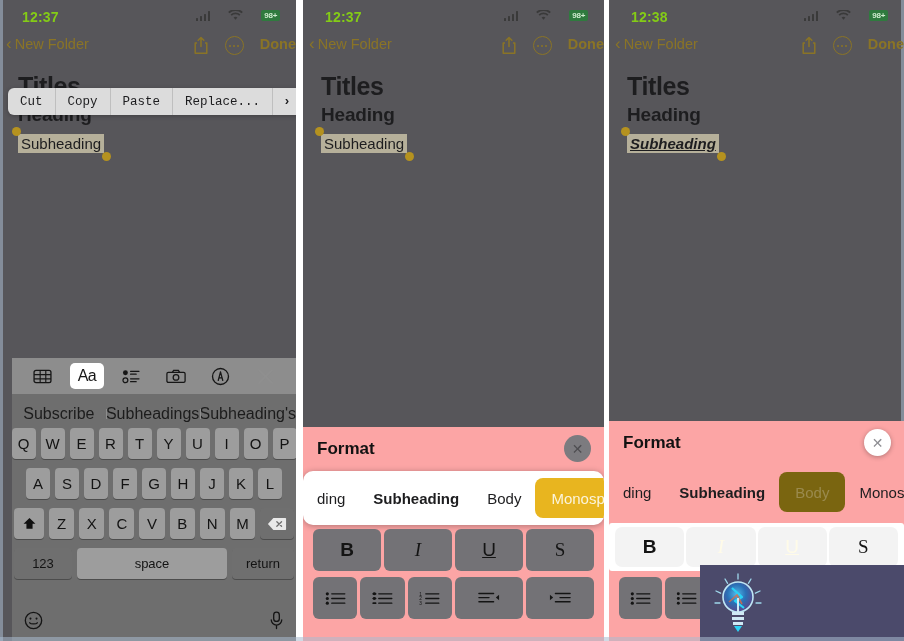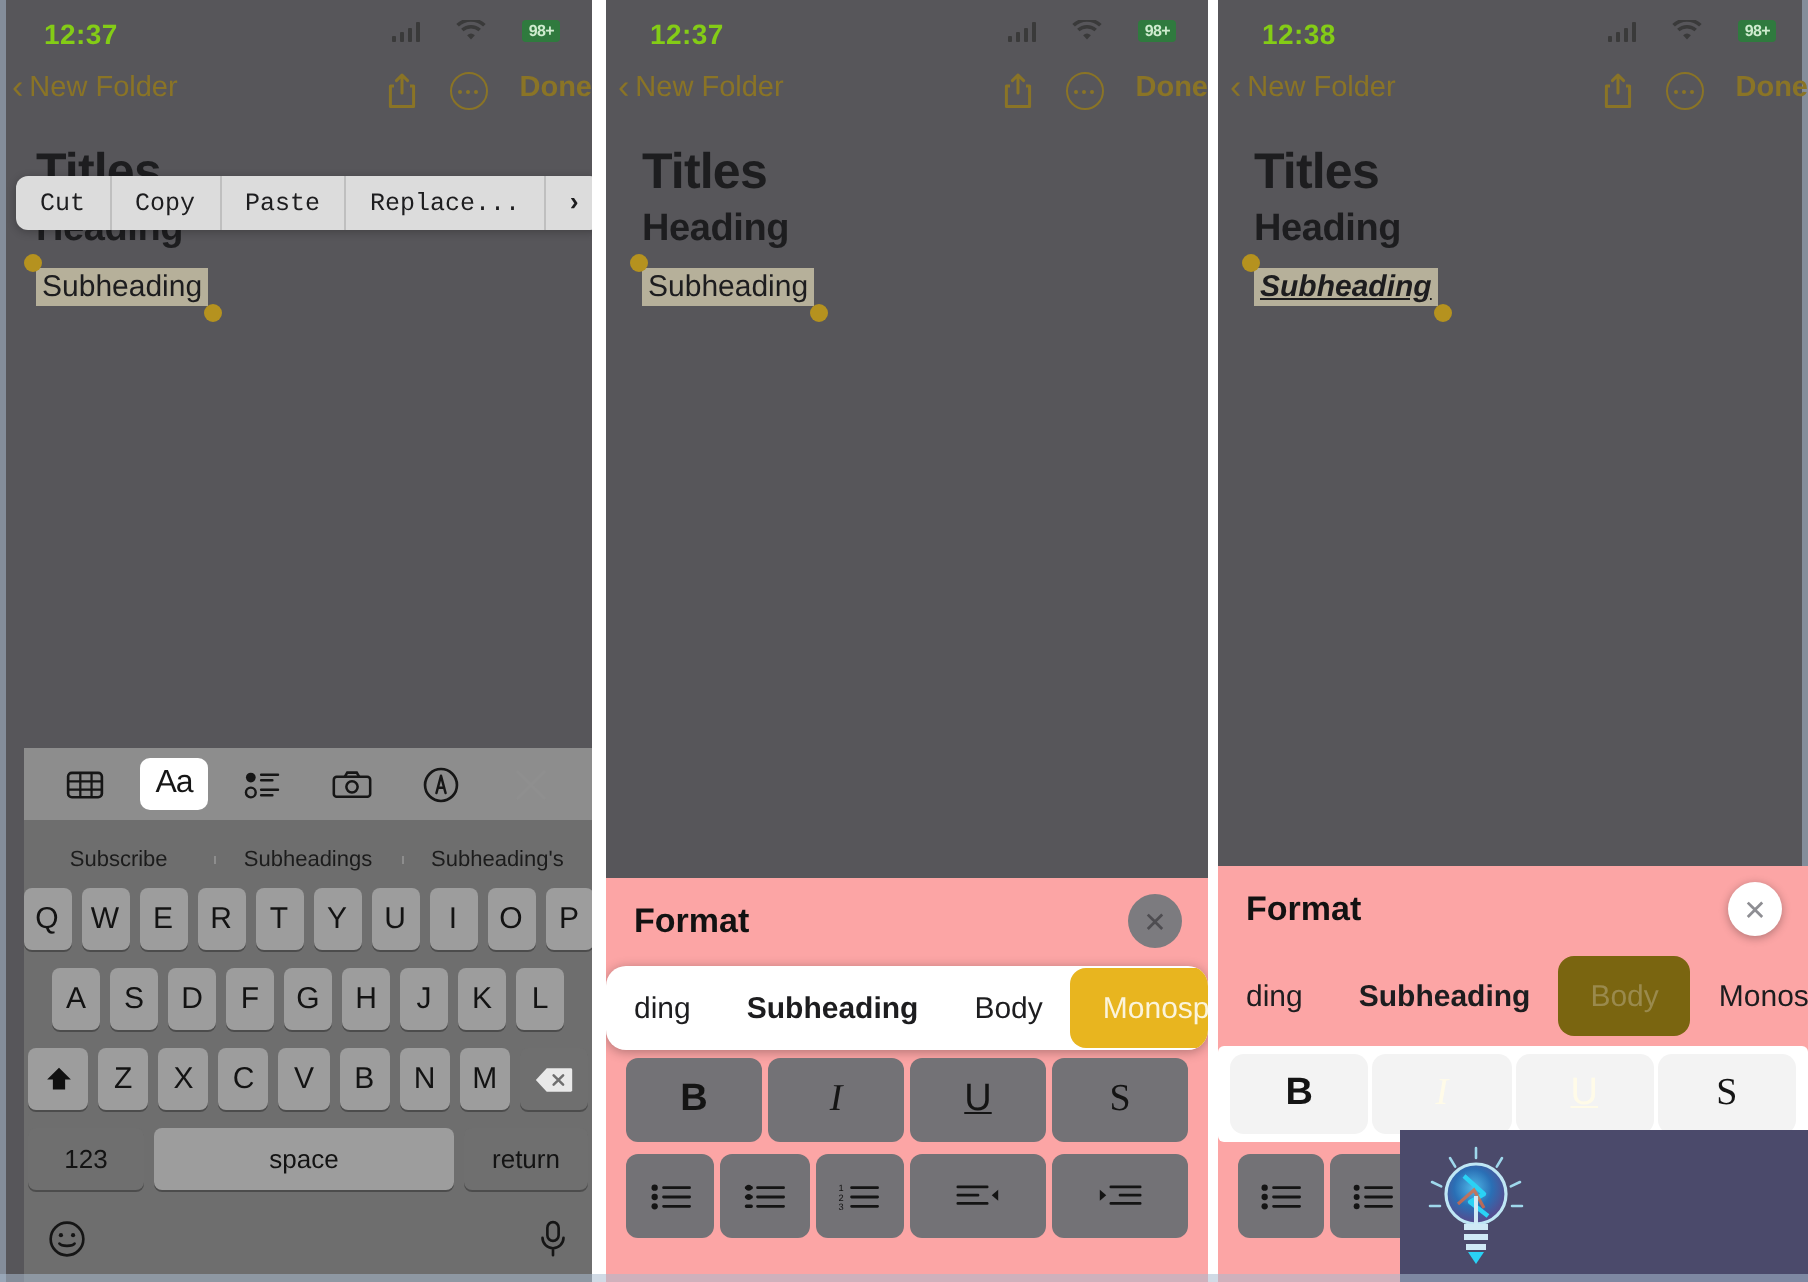--- a/index.html
+++ b/index.html
@@ -70,48 +70,48 @@
 
   
   .kbwrap{ position:absolute; left:0; right:0; bottom:0;padding-left:12px; }
   .kbtoolbar{ height:36px; background:#8d8d8d; display:flex; align-items:center;
               justify-content:space-around; padding:0 8px; }
   .kbicon{ width:34px; height:26px; display:flex; align-items:center; justify-content:center;
            border-radius:5px; color:#161616;}
   .kbicon.active{ background:#ffffff; }
   .aa{ font-size:16px; font-weight:500; letter-spacing:-.5px; }
   .predbar{ height:30px; background:#6e6e6e; display:flex; align-items:center; }
-  .pred{ flex:1; text-align:center; font-size:11px; color:#1c1c1c; position:relative;margin-top:10px;}
+  .pred{ flex:1; text-align:center; font-size:16px; color:#1c1c1c; position:relative;margin-top:10px;}
   .pred + .pred::before{ content:""; position:absolute; left:0; top:4px; bottom:4px; width:1px; background:#8d8d8d;}
   .keys{ background:#6e6e6e; padding:4px 2px 4px 2px; }
   .krow{ display:flex; justify-content:center; gap:5px; margin-bottom:9px; }
   .key{ background:#9d9d9d; border-radius:4px; height:31px; min-width:24px; flex:1;
         display:flex; align-items:center; justify-content:center; font-size:15px; color:#131313;
         box-shadow:0 1px 0 rgba(0,0,0,.3); }
   .krow.r2{ padding:0 12px; }
   .krow.r3{ padding:0 0px; }
   .key.dark{ background:#6f6f6f; flex:0 0 34px;}
   .key.shift{ background:#9d9d9d; flex:0 0 30px; }
-  .krow.r4{ margin-bottom:4px; }
+  .krow.r4{ margin-bottom:20px; }
   .key.num{ flex:0 0 58px; background:#6f6f6f; font-size:13px; }
   .key.space{ flex:1 1 auto; background:#9d9d9d; font-size:13px; }
   .key.ret{ flex:0 0 62px; background:#6f6f6f; font-size:13px; }
   .kbbottom{ height:38px; background:#6e6e6e; display:flex; align-items:center;
              justify-content:space-between; padding:0 12px; }
 
   
   .fmt{ position:absolute; left:0; right:0; bottom:0; background:#fca5a5; }
   .fmt-head{ height:44px; position:relative; display:flex; align-items:center; padding-left:14px;}
   .fmt-title{ font-size:17px; font-weight:bold; color:#121212; }
   .fmt-close{ position:absolute; right:13px; top:8px; width:27px; height:27px; border-radius:50%;
               background:#7c7b7f; display:flex; align-items:center; justify-content:center;
               color:#4e4d51; font-size:14px; }
   .fmt-close.white{ background:#ffffff; color:#8e8e93; box-shadow:0 1px 5px rgba(0,0,0,.3);}
 
-  .stylerow{ display:flex; align-items:center; height:42px; overflow:hidden; }
+  .stylerow{ display:flex; align-items:center; height:54px; overflow:hidden; }
   .stylerow.pop{ background:#ffffff; border-radius:10px; margin:0 0px; box-shadow:0 1px 6px rgba(0,0,0,.3); }
   .stylerow .sitem{ padding:0 14px; font-size:15px; color:#1d1d1f; white-space:nowrap;
                     display:flex; align-items:center; height:40px; border-radius:8px; }
   .sitem.bold{ font-weight:bold; }
   .sitem.sel-yellow{ background:#e8b51f; color:#fbf4dc; font-weight:500; padding:0 16px;}
   .sitem.sel-dim{ background:#7a6510; color:#9a8a4d; font-weight:500; padding:0 16px;}
 
   .biurow{ display:flex; gap:3px; padding:0 10px; margin-top:4px; }
   .biurow.light{ background:#ffffff; padding:4px 6px; border-radius:3px; margin:4px 0 0 0; gap:2px; }
   .biu{ flex:1; height:42px; background:#737276; border-radius:6px; display:flex;

